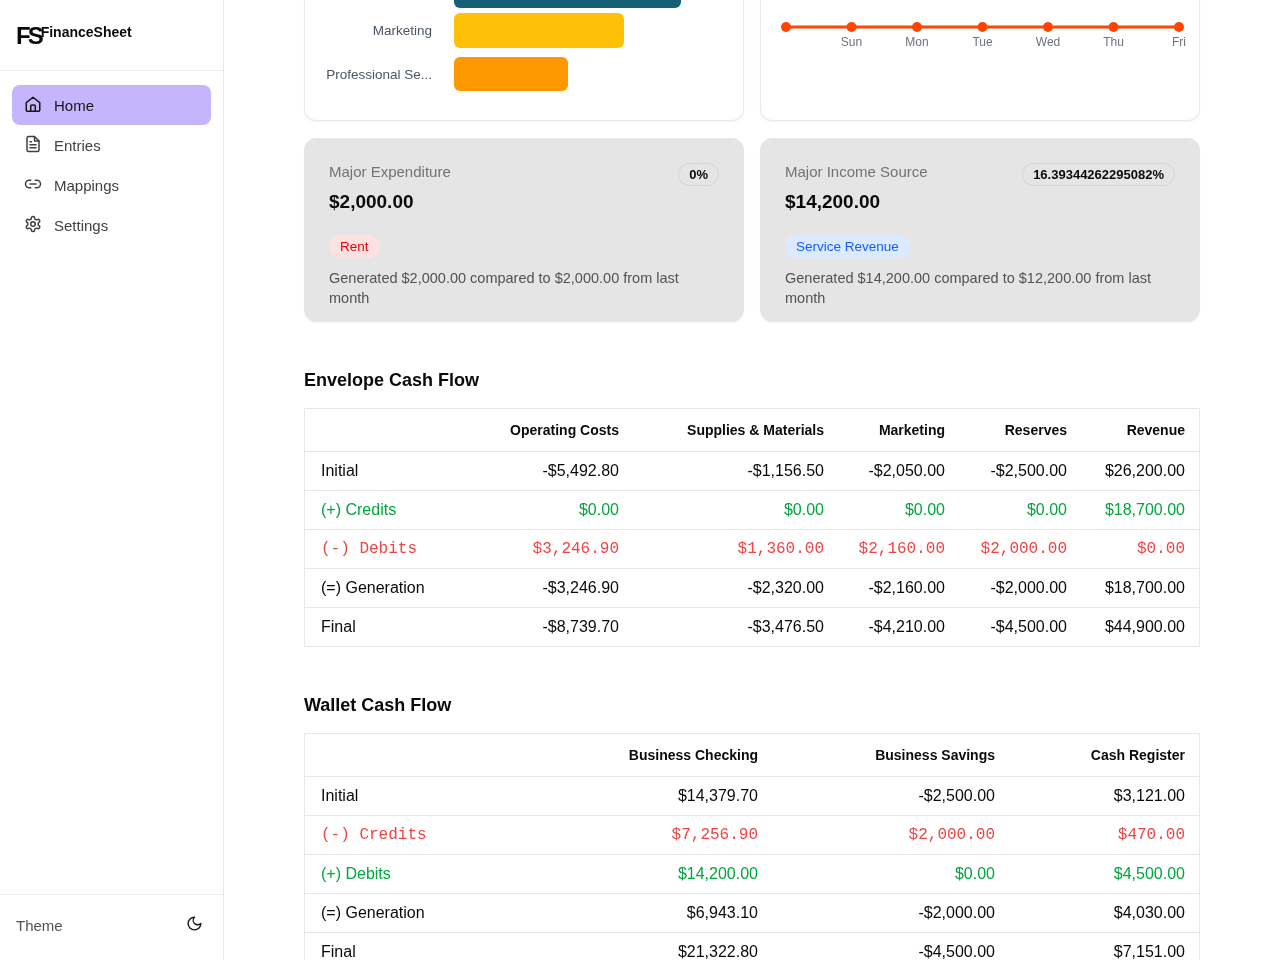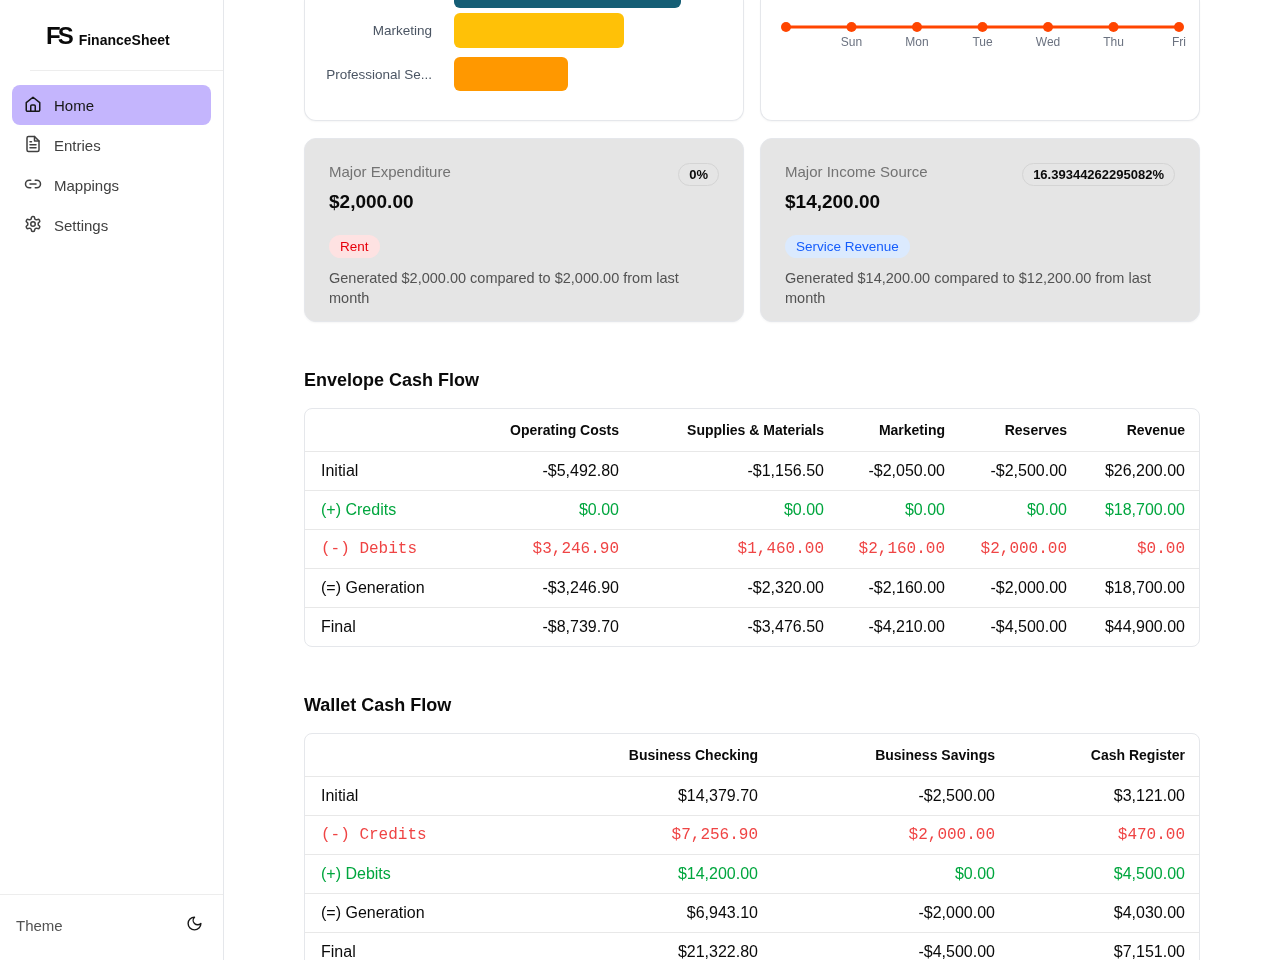--- a/index.html
+++ b/index.html
@@ -3,22 +3,22 @@
 <meta charset="utf-8">
 <style>
   * { margin:0; padding:0; box-sizing:border-box; }
   html,body { width:1280px; height:960px; overflow:hidden; background:#fff;
     font-family:"Liberation Sans", sans-serif; color:#0a0a0a; }
   .app { display:flex; width:1280px; height:960px; }
 
   
   .sidebar { width:224px; height:960px; border-right:1px solid #e5e7eb;
     display:flex; flex-direction:column; background:#fff; flex-shrink:0; }
-  .logo-row { display:flex; align-items:flex-end; gap:8px; padding:24px 16px 22px 16px;
-    border-bottom:1px solid #ededed;margin-left:30px; }
+  .logo-row { display:flex; align-items:flex-start; gap:0; padding:24px 16px 22px 16px;
+    border-bottom:1px solid #ededed; }
   .logo-glyph { font-weight:800; font-size:24px; letter-spacing:-3px; color:#0a0a0a; line-height:1; }
   .brand { font-size:14px; font-weight:700; color:#0a0a0a; }
   .nav { padding:14px 12px; display:flex; flex-direction:column; }
   .nav-item { display:flex; align-items:center; gap:12px; height:40px; padding:0 12px;
     border-radius:8px; font-size:15px; color:#404040; cursor:pointer; }
   .nav-item.active { background:#c4b5fd; color:#171717; }
   .nav-item svg { flex-shrink:0; }
   .sidebar-spacer { flex:1; }
   .theme-row { border-top:1px solid #ededed; padding:20px 20px 24px 16px;
     display:flex; align-items:center; justify-content:space-between; }
@@ -45,21 +45,21 @@
     font-size:13px; font-weight:600; color:#0a0a0a; white-space:nowrap; }
   .amount { font-size:19px; font-weight:700; margin-top:5px; }
   .tag { display:inline-block; margin-top:22px; padding:4px 11px; border-radius:999px;
     font-size:13.5px; font-weight:500; }
   .tag.red  { background:#fee2e2; color:#e7000b; }
   .tag.blue { background:#dbeafe; color:#155dfc; }
   .desc { margin-top:10px; font-size:14.5px; color:#525252; line-height:20px; }
 
   
   .section-heading { font-size:18px; font-weight:700; margin-top:48px; margin-bottom:17px; }
-  .table-wrap { width:896px; border:1px solid #e5e7eb; border-radius:8px; overflow:hidden; }
+  .table-wrap { width:896px; border:1px solid #e5e7eb; border-radius:1px; overflow:hidden; }
   table { width:100%; border-collapse:separate; border-spacing:0; table-layout:fixed; }
   th { font-size:14px; font-weight:600; text-align:right; padding:13px 16px; color:#0a0a0a; white-space:nowrap; }
   td { font-size:16px; text-align:right; padding:10px 16px; border-top:1px solid #e8e8e8; white-space:nowrap; }
   th:first-child, td:first-child { text-align:left; }
   .t0 th:nth-child(1){width:130px} .t0 th:nth-child(2){width:200px} .t0 th:nth-child(3){width:205px}
   .t0 th:nth-child(4){width:121px} .t0 th:nth-child(5){width:122px} .t0 th:nth-child(6){width:118px}
   .t1 th:nth-child(1){width:240px} .t1 th:nth-child(2){width:229px}
   .t1 th:nth-child(3){width:237px} .t1 th:nth-child(4){width:190px}
   .c-green { color:#00a63e; } .c-red { color:#ef4444;font-family:Liberation Mono, monospace; }
 </style>
@@ -205,21 +205,21 @@
               <td class="c-green">(+) Credits</td>
               <td class="c-green">$0.00</td>
               <td class="c-green">$0.00</td>
               <td class="c-green">$0.00</td>
               <td class="c-green">$0.00</td>
               <td class="c-green">$18,700.00</td>
             </tr>
             <tr>
               <td class="c-red">(-) Debits</td>
               <td class="c-red">$3,246.90</td>
-              <td class="c-red">$1,460.00</td>
+              <td class="c-red">$1,360.00</td>
               <td class="c-red">$2,160.00</td>
               <td class="c-red">$2,000.00</td>
               <td class="c-red">$0.00</td>
             </tr>
             <tr>
               <td>(=) Generation</td>
               <td>-$3,246.90</td>
               <td>-$2,320.00</td>
               <td>-$2,160.00</td>
               <td>-$2,000.00</td>

